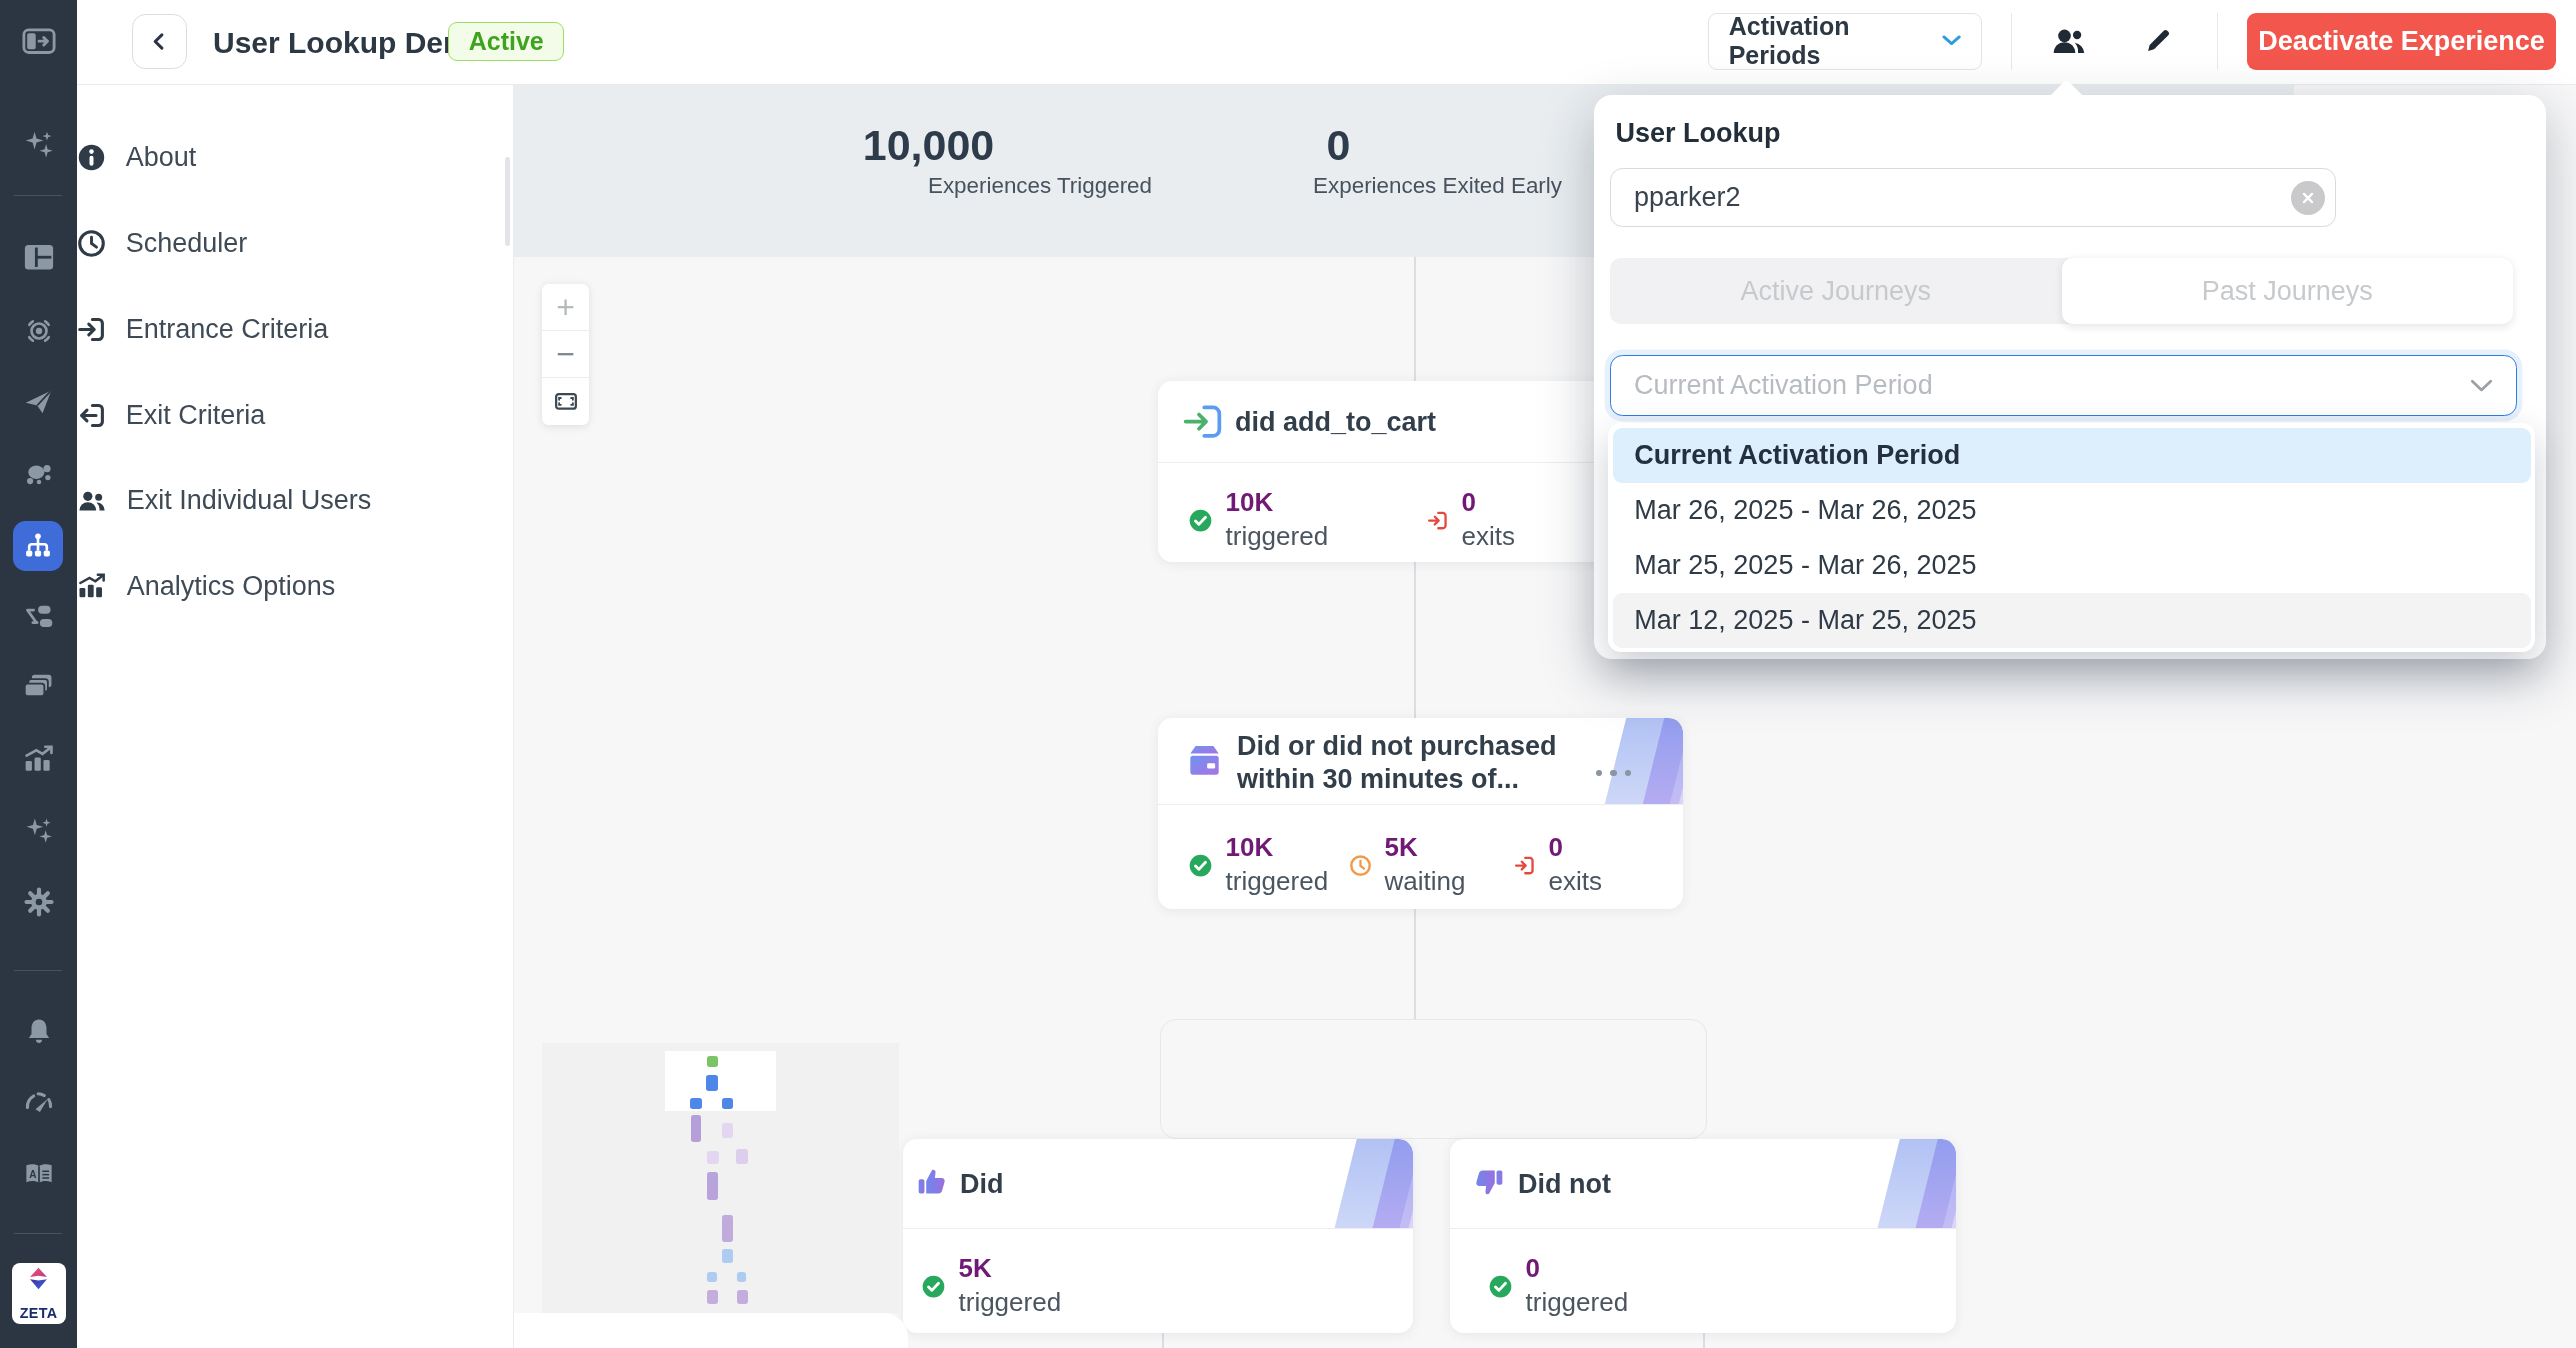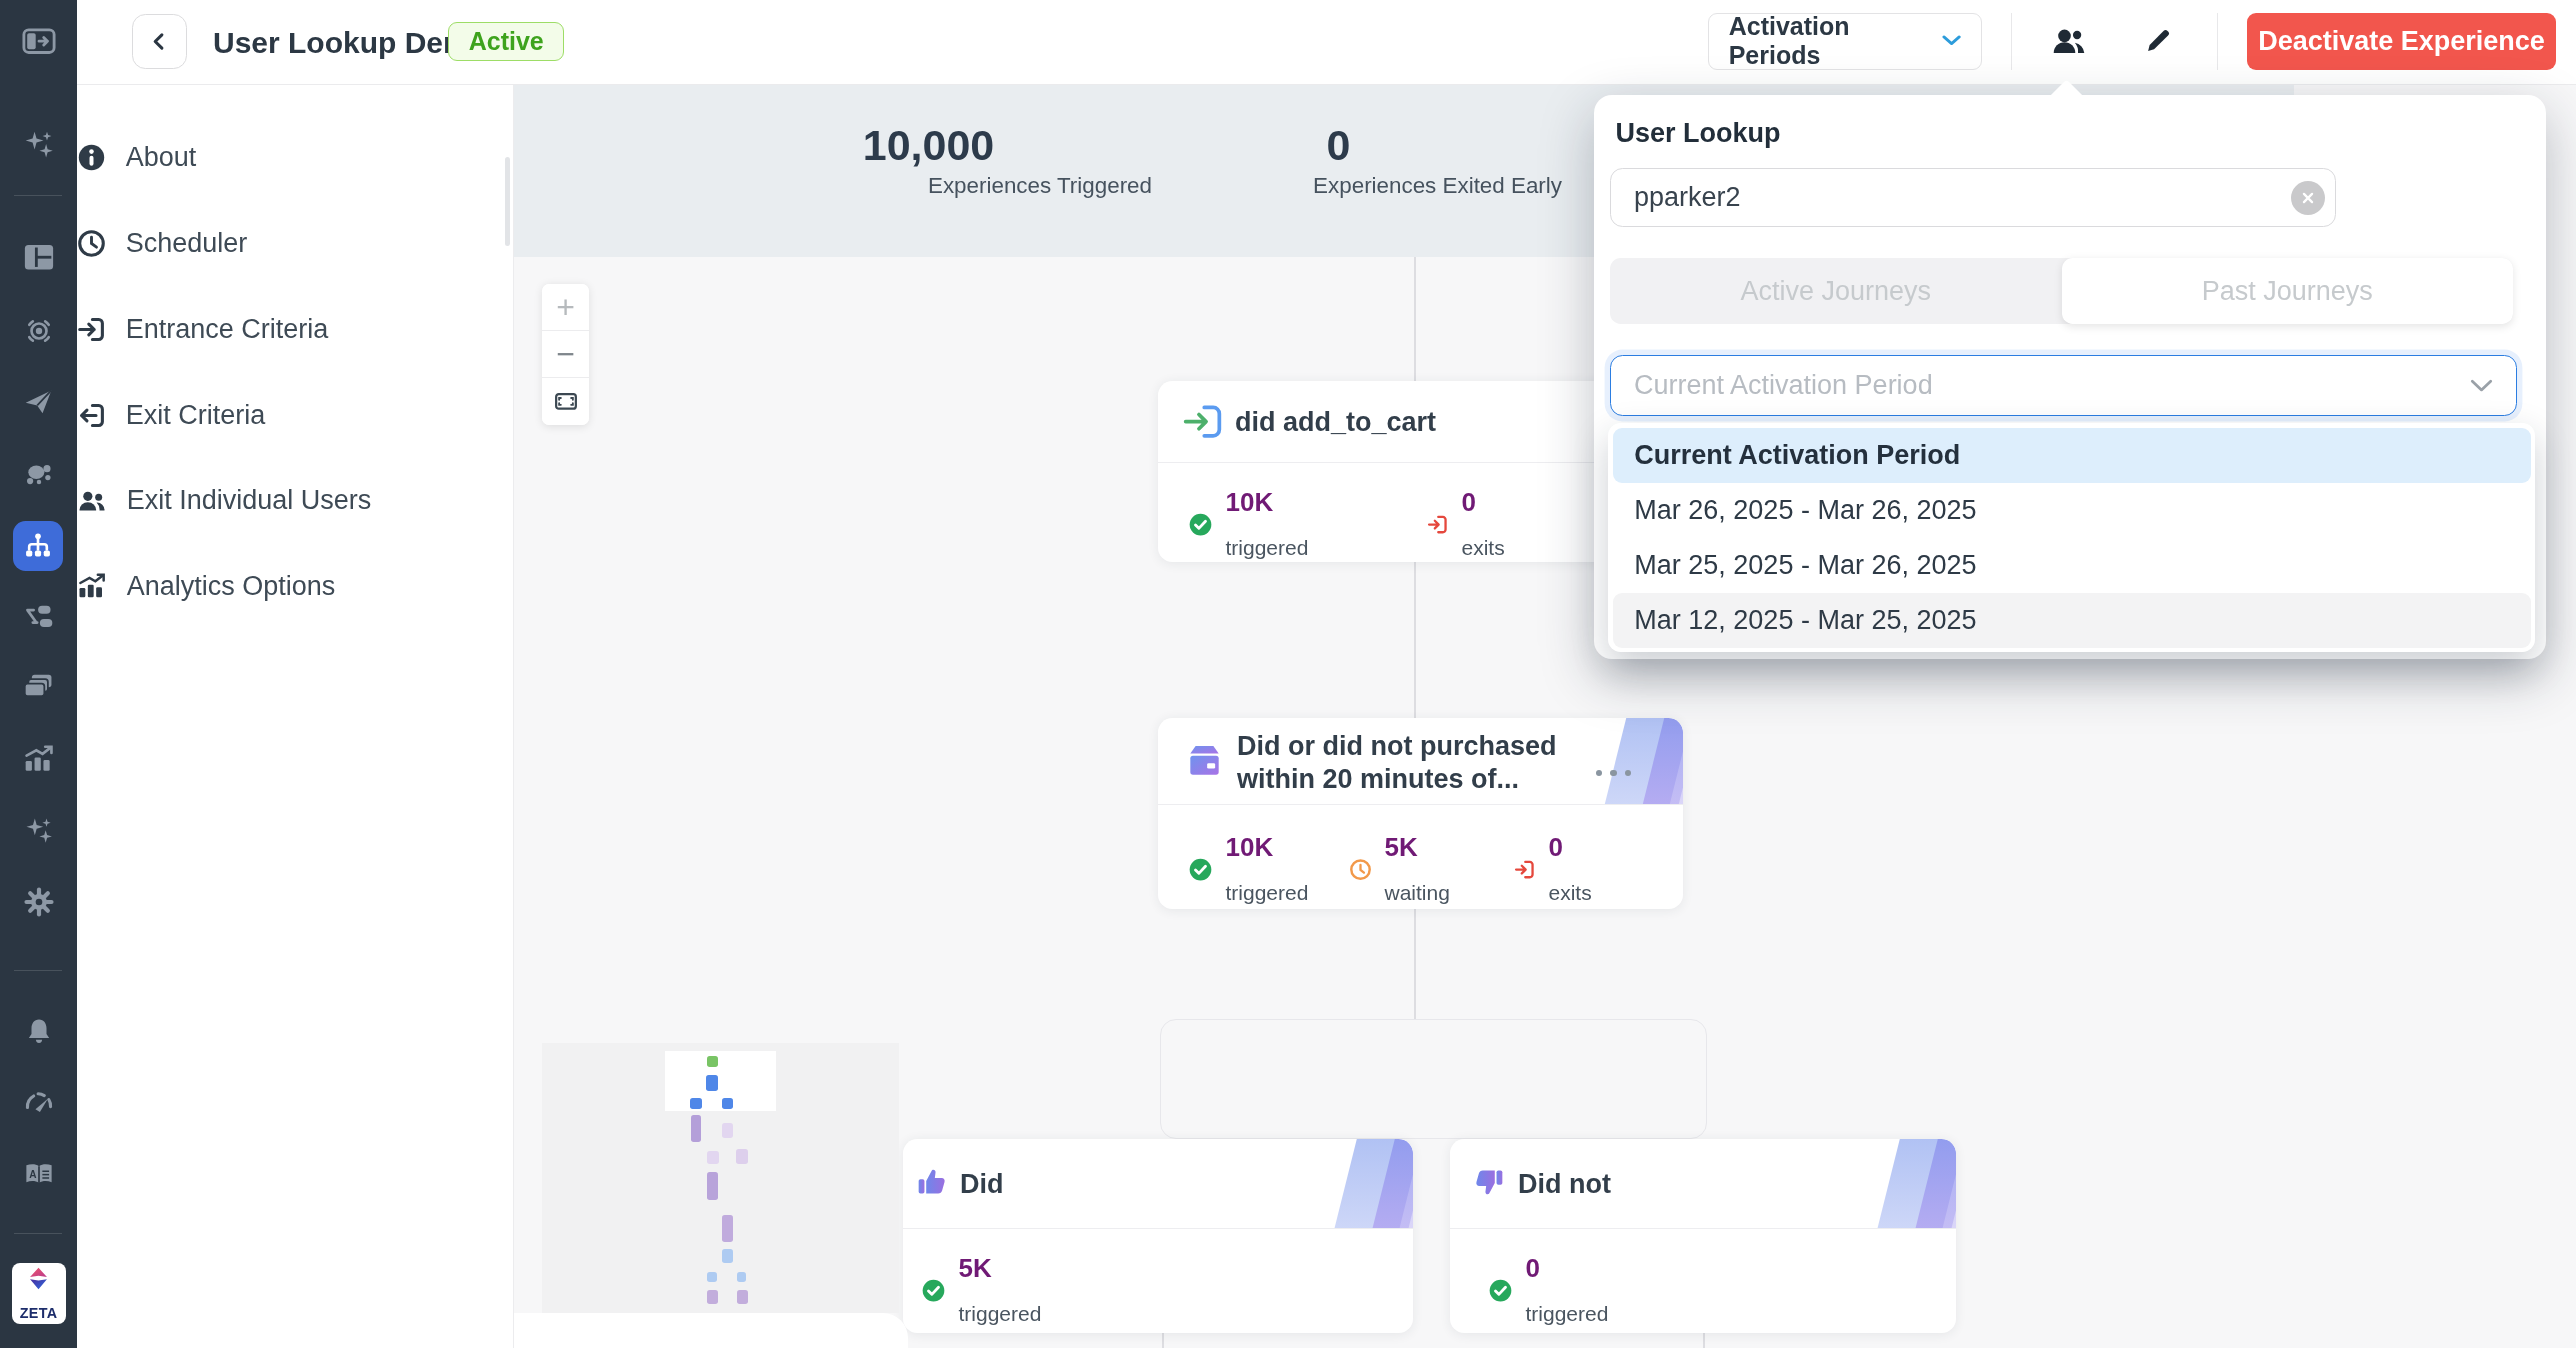--- a/index.html
+++ b/index.html
@@ -63,21 +63,21 @@
   .node { position:absolute; background:#fff; border-radius:14.3px; box-shadow:0 1.8px 10.7px rgba(40,50,70,.08); }
   .node-header { position:relative; width:100%; border-bottom:0.9px solid #ededf0; overflow:hidden; border-radius:14.3px 14.3px 0 0; }
   .node-title { font-size:27px; font-weight:700; color:#323e4a; line-height:33px; }
   .corner-deco { position:absolute; right:0; top:0; width:116px; height:100%; overflow:hidden; border-top-right-radius:14.3px; }
   .corner-deco .s1 { position:absolute; right:30px; top:-10.7px; width:39px; height:140%; background:linear-gradient(180deg,#9fb4f1,#c9d3f7 90%); transform:skewX(-14deg); opacity:.85; }
   .corner-deco .s2 { position:absolute; right:-5.4px; top:-10.7px; width:36px; height:140%; background:linear-gradient(180deg,#8e9bee,#b9aef2 90%); transform:skewX(-14deg); }
   .corner-deco .s3 { position:absolute; right:-23px; top:-10.7px; width:27px; height:140%; background:linear-gradient(180deg,#aab4f3,#cfc6f6 90%); transform:skewX(-14deg); opacity:.7; }
   .node-stats { position:absolute; display:flex; }
   .stat-group { display:flex; gap:12.5px; }
   .stat-group .txt .v { font-size:26px; font-weight:600; color:#701a75; }
-  .stat-group .txt .l { font-size:21px; color:#4a5560; margin-top:18px; }
+  .stat-group .txt .l { font-size:26px; color:#4a5560; margin-top:3px; }
   .stat-group .s-ic { margin-top:1.8px; }
   .dots-menu { position:absolute; display:flex; gap:8px; cursor:pointer; }
   .dots-menu i { width:6.3px; height:6.3px; border-radius:50%; background:#8a95a0; }
 
   
   #popover { position:absolute; left:1594px; top:95px; width:952px; height:564px; background:#fff; border-radius:18px;
     box-shadow:0 18px 54px rgba(25,35,55,.28); z-index:50; }
   #popover-arrow { position:absolute; left:459px; top:-9.8px; width:27px; height:27px; background:#fff; transform:rotate(45deg); border-radius:3.6px; }
   #popover-title { position:absolute; left:21.5px; top:23px; font-size:27px; font-weight:700; color:#222e3a; }
   #lookup-input { position:absolute; left:16px; top:73px; width:726px; height:59px; border:1.3px solid #dadadd; border-radius:12.5px;
@@ -414,21 +414,21 @@
               <linearGradient id="pk" x1="0" y1="0" x2="1" y2="1">
                 <stop offset="0" stop-color="#6f93ee"></stop>
                 <stop offset="1" stop-color="#a873e6"></stop>
               </linearGradient>
             </defs>
             <path d="M6 14 L12 5.5 h20 L38 14 Z" fill="url(#pk)"></path>
             <rect x="6" y="16.5" width="32" height="21.5" rx="3" fill="url(#pk)"></rect>
             <rect x="25" y="25" width="9" height="6" rx="1.5" fill="#fff"></rect>
           </svg>
       </div>
-      <div class="node-title" style="position:absolute; left:79px; top:11.6px; width:340px">Did or did not purchased within 20 minutes of...</div>
+      <div class="node-title" style="position:absolute; left:79px; top:11.6px; width:340px">Did or did not purchased within 30 minutes of...</div>
       <div class="dots-menu" style="left:438px; top:52px">
           <i></i>
           <i></i>
           <i></i>
         </div>
     </div>
     <div class="node-stats" style="left:30px; top:114px">
       <div class="stat-group" style="width:161px">
         <svg class="s-ic" viewBox="0 0 30 30" width="25">
             <circle cx="15" cy="15" r="13" fill="#27a85c"></circle>

